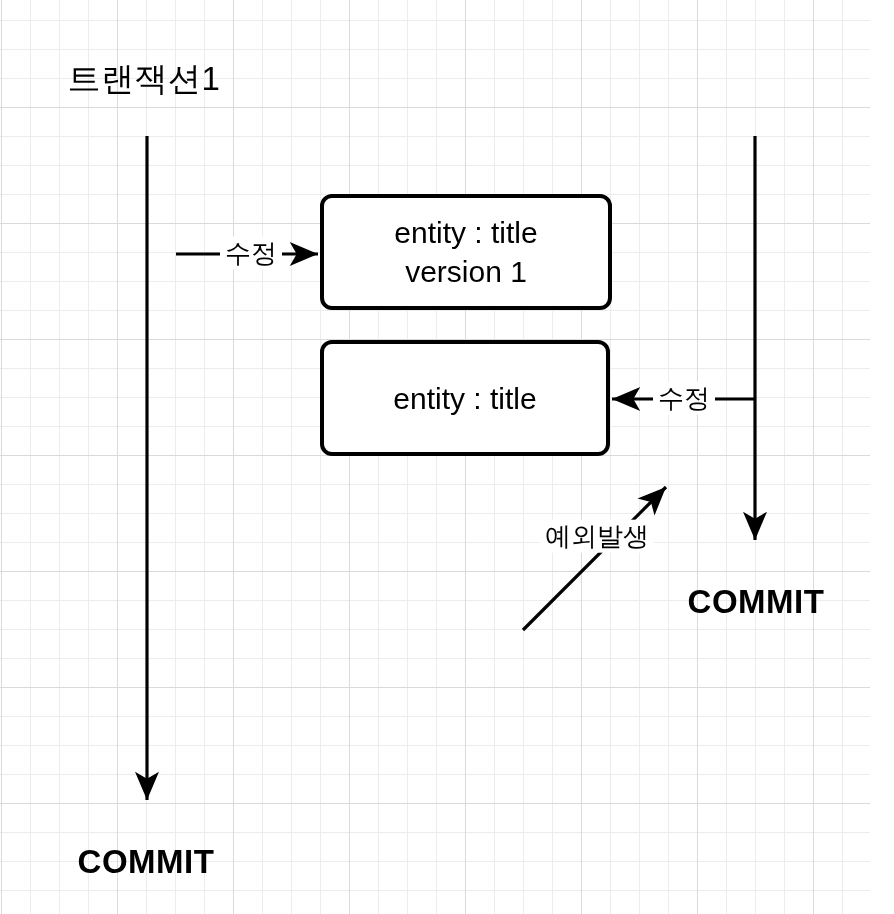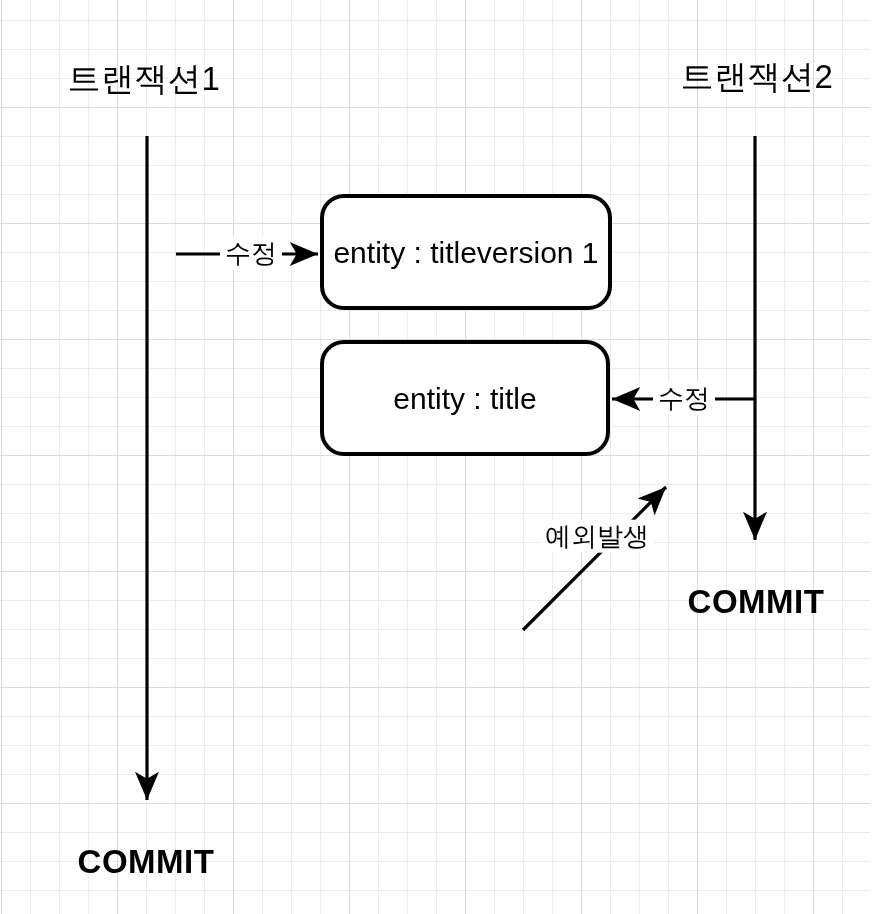--- a/index.html
+++ b/index.html
@@ -50,23 +50,23 @@
     font-weight: 500;
     background: #ffffff;
     padding: 2px 5px;
     line-height: 1.1;
   }
   .entity-box {
     position: absolute;
     box-sizing: border-box;
     background: #ffffff;
     border: 4px solid #000000;
-    border-radius: 24px;
+    border-radius: 12px;
     display: flex;
-    flex-direction: row;
+    flex-direction: column;
     align-items: center;
     justify-content: center;
     font-size: 30px;
     line-height: 39px;
     font-weight: 400;
   }
 </style>
 </head>
 <body>
 
@@ -85,21 +85,20 @@
 
     <line x1="176" y1="254" x2="318" y2="254" stroke="#000000" stroke-width="3.2" marker-end="url(#arrowhead)"></line>
 
     <line x1="755" y1="399" x2="612" y2="399" stroke="#000000" stroke-width="3.2" marker-end="url(#arrowhead)"></line>
 
     <line x1="523" y1="630" x2="666" y2="487" stroke="#000000" stroke-width="3.2" marker-end="url(#arrowhead)"></line>
   </svg>
 
   <div class="label title-label" style="left:144px; top:79px;">트랜잭션1</div>
 
-  <div class="label title-label" style="left:757px; top:77px;">트랜잭션2</div>
 
   <div class="entity-box" style="left:320px; top:194px; width:292px; height:116px;">
     <div>entity : title</div>
     <div>version 1</div>
   </div>
 
   <div class="entity-box" style="left:320px; top:340px; width:290px; height:116px;">
     <div>entity : title</div>
   </div>
 

